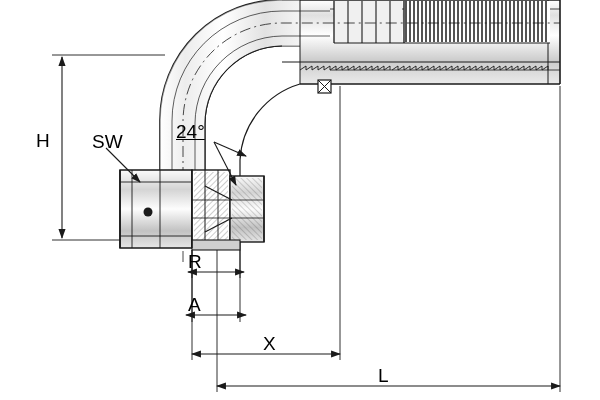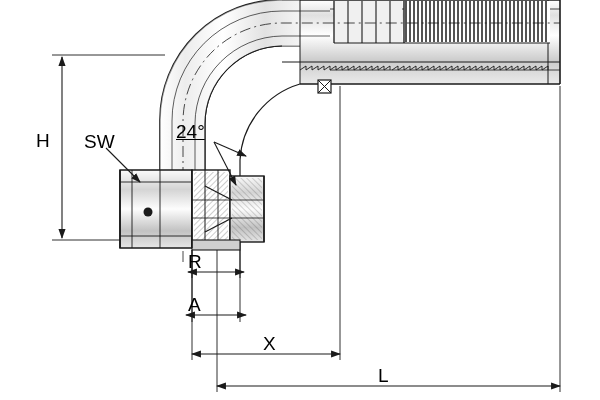--- a/index.html
+++ b/index.html
@@ -257,20 +257,20 @@
 
       <g>
         <line x1="217" y1="250" x2="217" y2="392"></line>
         <line x1="560" y1="86" x2="560" y2="392"></line>
         <line x1="217" y1="386" x2="560" y2="386" stroke-width="1.1" marker-start="url(#arrowStart)" marker-end="url(#arrowEnd)"></line>
       </g>
     </g>
   </svg>
 
   <div class="dim-label" style="left:36px; top:131px;">H</div>
-  <div class="dim-label" style="left:84px; top:132px;text-align:right;">SW</div>
+  <div class="dim-label" style="left:92px; top:132px;text-align:right;">SW</div>
   <div class="dim-label" style="left:176px; top:122px;text-decoration:underline;">24°</div>
   <div class="dim-label" style="left:188px; top:252px;">R</div>
   <div class="dim-label" style="left:188px; top:295px;">A</div>
   <div class="dim-label" style="left:263px; top:334px;">X</div>
   <div class="dim-label" style="left:378px; top:366px;">L</div>
 
 </div>
 
 </body></html>

